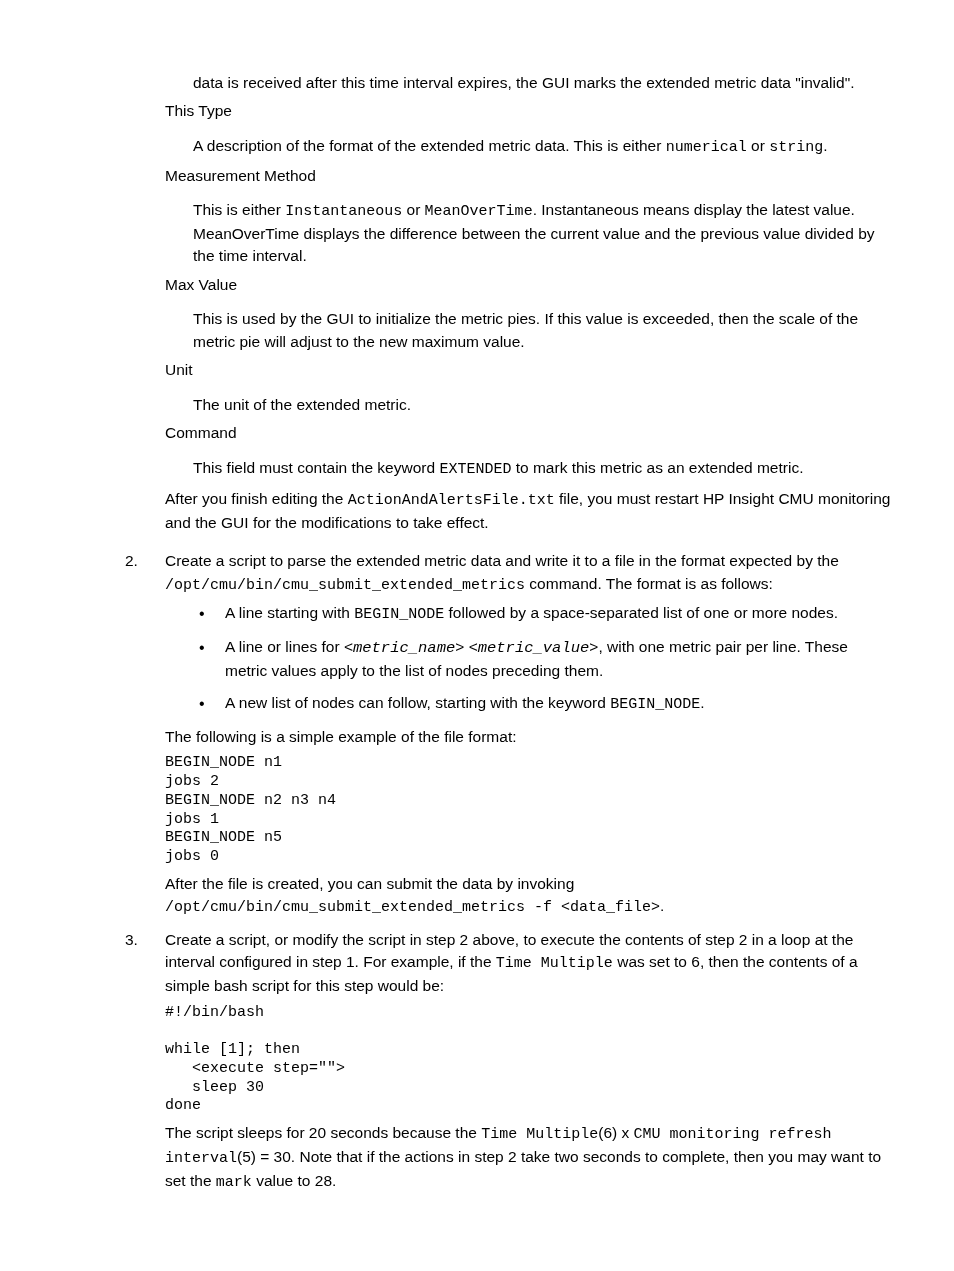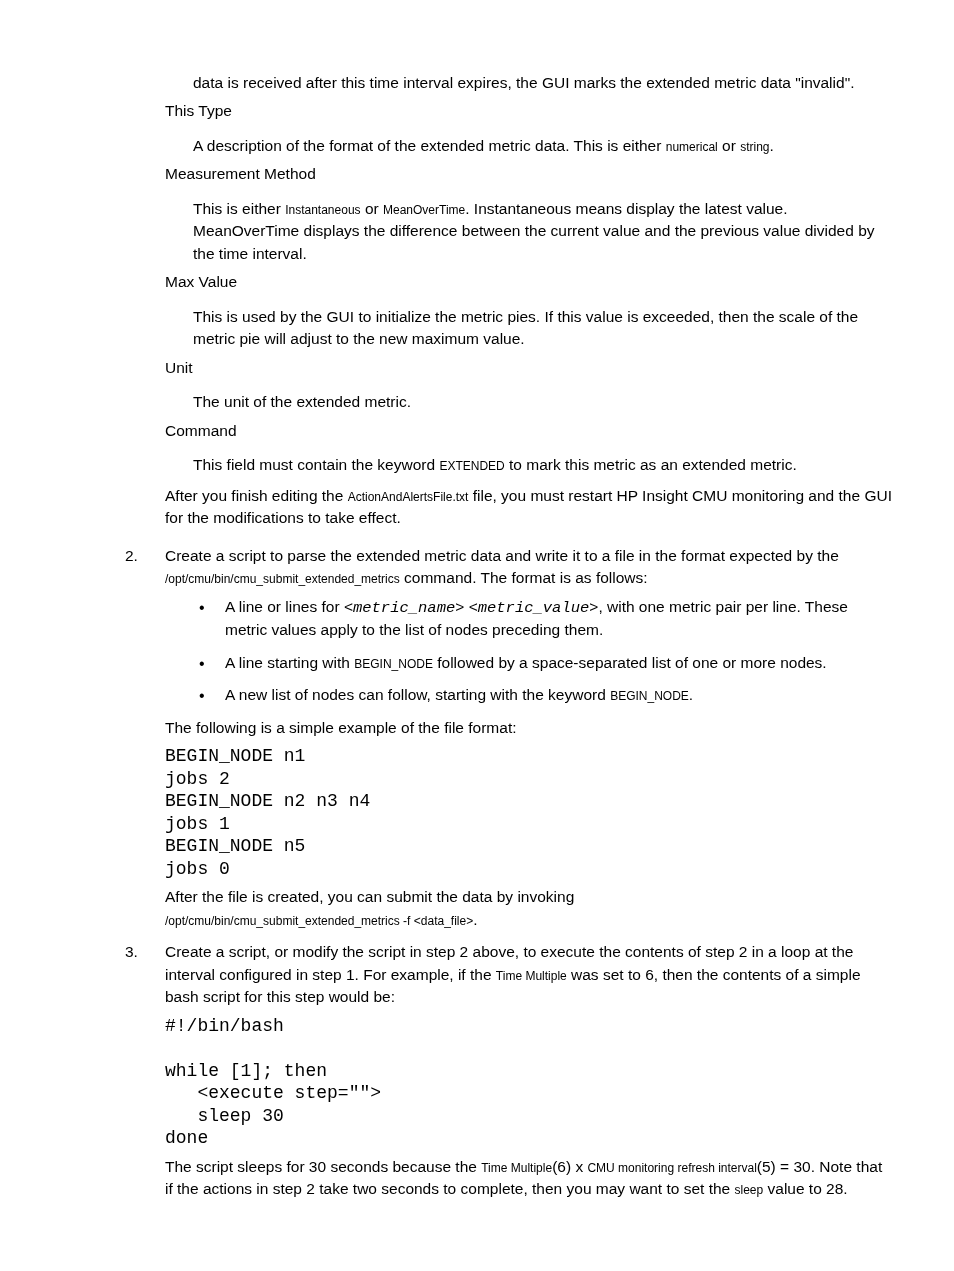--- a/index.html
+++ b/index.html
@@ -20,22 +20,22 @@
   .dt {
     margin-top: 6px;
     margin-bottom: 0;
   }
   .dd {
     margin-left: 28px;
     margin-top: 12px;
     margin-bottom: 6px;
   }
   code, .mono {
-    font-family: Liberation Sans, sans-serif;
-    font-size: 12px;
+    font-family: Liberation Mono, monospace;
+    font-size: 15px;
   }
   .mono-it {
     font-family: "Courier New", Courier, monospace;
     font-style: italic;
   }
   .para-in-dl {
     margin-left: 70px;
     margin-top: 8px;
     margin-bottom: 8px;
   }
@@ -66,21 +66,21 @@
   }
   ul.bullets > li::before {
     content: "•";
     position: absolute;
     left: 6px;
     top: 0;
     font-size: 16px;
   }
   pre.code {
     font-family: "Courier New", Courier, monospace;
-    font-size: 18px;
+    font-size: 15px;
     margin: 4px 0 4px 0;
     white-space: pre;
     line-height: 1.25;
   }
   .li-para { margin: 6px 0; }
   .footer {
     font-size: 15px;
     margin-top: 100px;
   }
   .footer .page-num { margin-right: 16px; }
@@ -120,24 +120,24 @@
   </p>
 
   <ol class="mainlist">
     <li>
       <span class="num">2.</span>
       <div class="li-para">
         <span>Create a script to parse the extended metric data and write it to a file in the format expected by the </span><span class="mono">/opt/cmu/bin/cmu_submit_extended_metrics</span><span> command. The format is as follows:</span>
       </div>
       <ul class="bullets">
         <li>
-          <span>A line or lines for &lt;</span><span class="mono-it">metric_name</span><span>&gt; &lt;</span><span class="mono-it">metric_value</span><span>&gt;, with one metric pair per line. These metric values apply to the list of nodes preceding them.</span>
+          <span>A line starting with </span><span class="mono">BEGIN_NODE</span><span> followed by a space-separated list of one or more nodes.</span>
         </li>
         <li>
-          <span>A line starting with </span><span class="mono">BEGIN_NODE</span><span> followed by a space-separated list of one or more nodes.</span>
+          <span>A line or lines for &lt;</span><span class="mono-it">metric_name</span><span>&gt; &lt;</span><span class="mono-it">metric_value</span><span>&gt;, with one metric pair per line. These metric values apply to the list of nodes preceding them.</span>
         </li>
         <li>
           <span>A new list of nodes can follow, starting with the keyword </span><span class="mono">BEGIN_NODE</span><span>.</span>
         </li>
       </ul>
       <div class="li-para">The following is a simple example of the file format:</div>
       <pre class="code">BEGIN_NODE n1
 jobs 2
 BEGIN_NODE n2 n3 n4
 jobs 1
@@ -153,21 +153,21 @@
       <div class="li-para">
         <span>Create a script, or modify the script in step 2 above, to execute the contents of step 2 in a loop at the interval configured in step 1. For example, if the </span><span class="mono">Time Multiple</span><span> was set to 6, then the contents of a simple bash script for this step would be:</span>
       </div>
       <pre class="code">#!/bin/bash
 
 while [1]; then
    &lt;execute step=""&gt;
    sleep 30
 done</pre>
       <div class="li-para">
-        <span>The script sleeps for 30 seconds because the </span><span class="mono">Time Multiple</span><span>(6) x </span><span class="mono">CMU monitoring refresh interval</span><span>(5) = 30. Note that if the actions in step 2 take two seconds to complete, then you may want to set the </span><span class="mono">sleep</span><span> value to 28.</span>
+        <span>The script sleeps for 20 seconds because the </span><span class="mono">Time Multiple</span><span>(6) x </span><span class="mono">CMU monitoring refresh interval</span><span>(5) = 30. Note that if the actions in step 2 take two seconds to complete, then you may want to set the </span><span class="mono">mark</span><span> value to 28.</span>
       </div>
     </li>
   </ol>
 
   <div class="footer">
     <span class="page-num">90</span><span>Monitoring a cluster with HP Insight CMU</span>
   </div>
 </div>
 
 </body></html>

